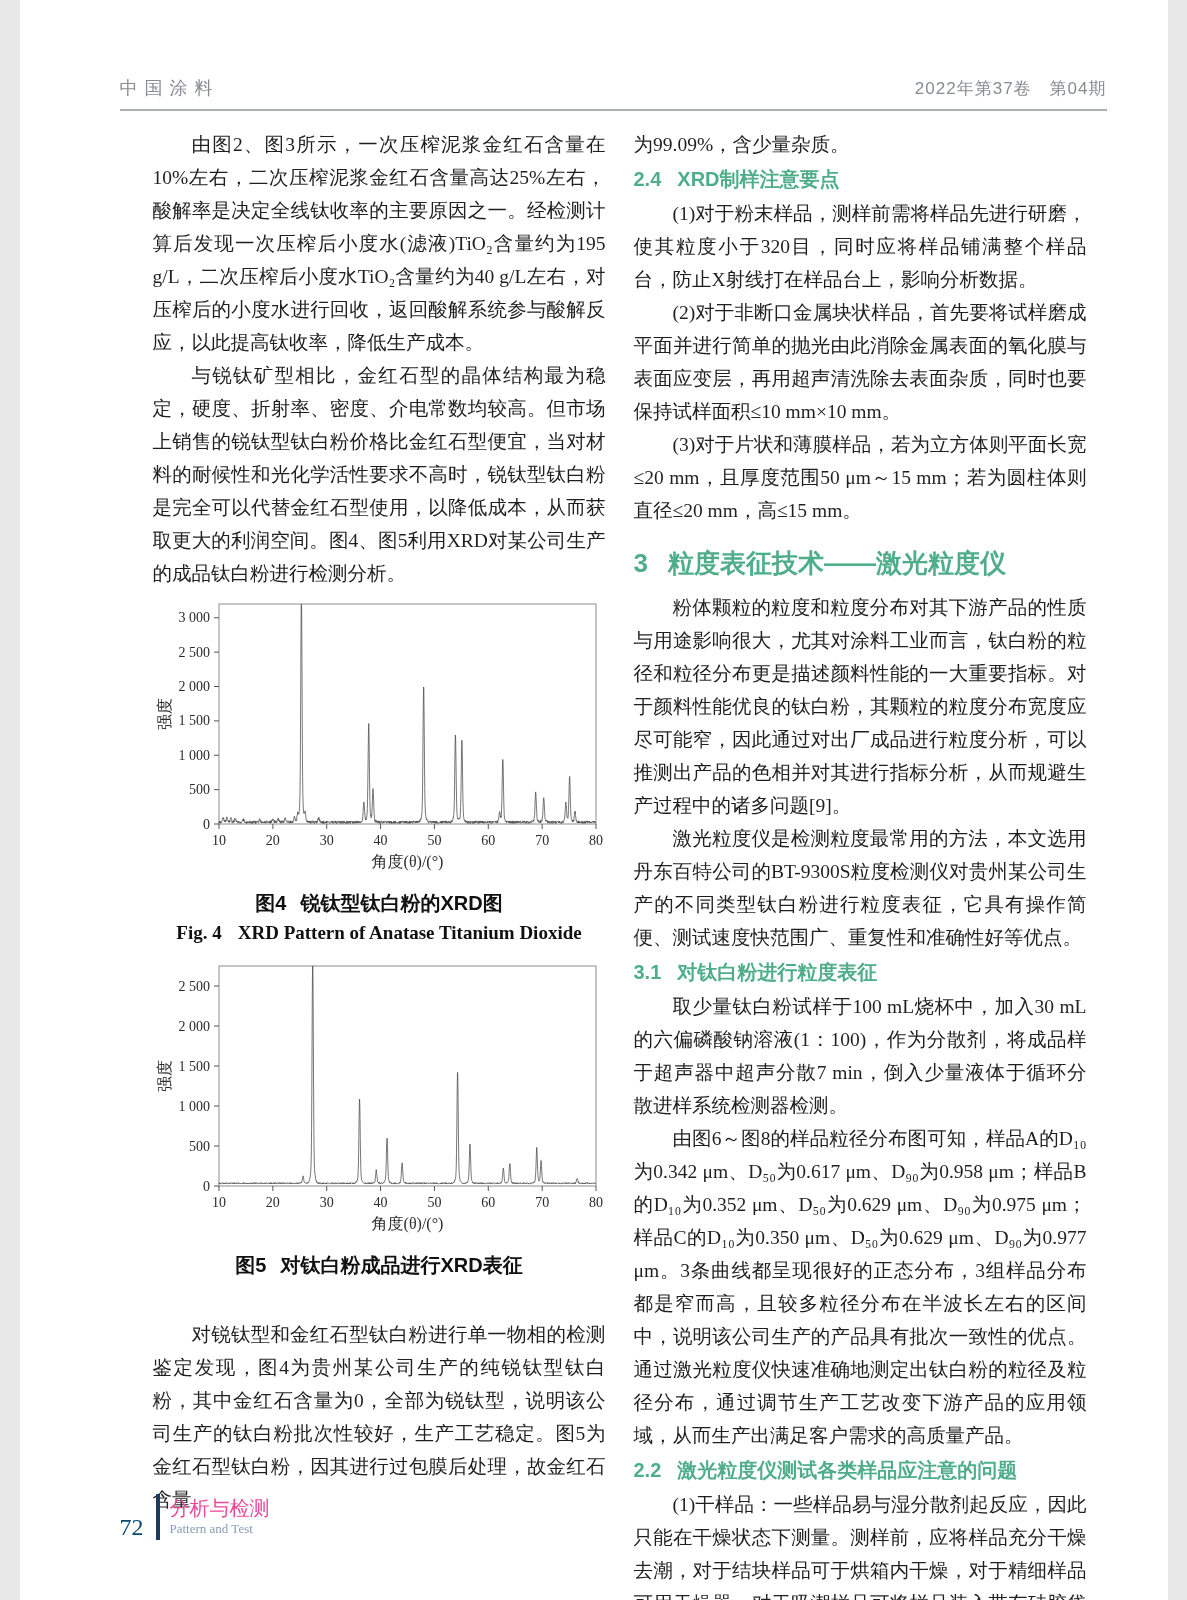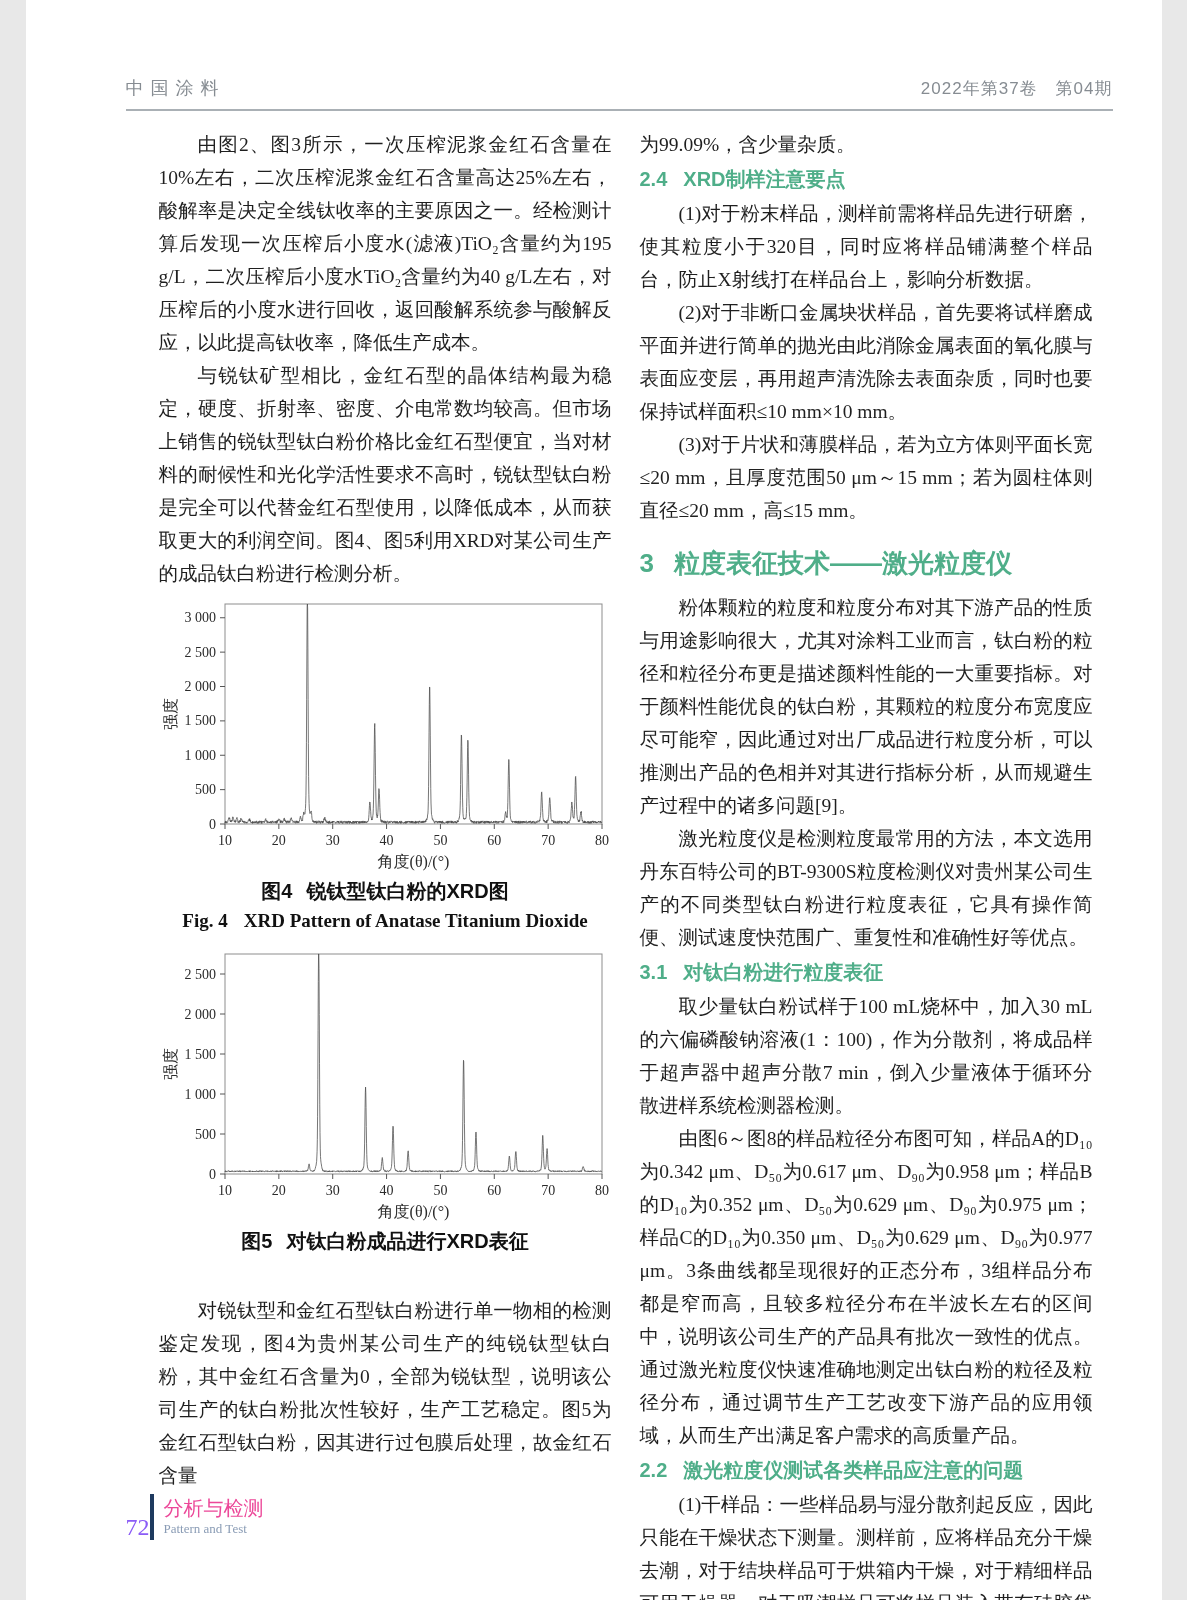--- a/index.html
+++ b/index.html
@@ -1,45 +1,45 @@
 <!DOCTYPE html>
 <html><head>
 <meta charset="utf-8">
 <style>
   html,body{margin:0;padding:0;background:#e8e8e8;}
   .page{
     position:relative;width:1136px;height:1600px;margin:0 auto;background:#ffffff;
-    font-family:"Liberation Serif","DejaVu Serif",serif;color:#1f1f1f;overflow:hidden;
+    font-family:"Liberation Serif","DejaVu Serif",serif;color:#1f1f1f;overflow:hidden;padding-left:12px;
   }
   
   .hdr{position:absolute;top:76px;left:100px;width:987px;display:flex;justify-content:space-between;align-items:flex-end;
        padding-bottom:9px;border-bottom:2px solid #aab0b5;}
   .hdr .journal{font-family:"Liberation Sans","DejaVu Sans",sans-serif;font-size:18px;color:#868c92;letter-spacing:7px;}
   .hdr .issue{font-family:"Liberation Sans","DejaVu Sans",sans-serif;font-size:17px;color:#868c92;letter-spacing:1px;}
   
   .cols{position:absolute;top:128px;left:133px;width:934px;display:flex;gap:28px;}
   .col{width:453px;}
   .col p{margin:0;font-size:19.5px;line-height:33px;text-align:justify;text-indent:2em;}
   .col p.noindent{text-indent:0;}
   .h-small{font-family:"Liberation Sans","DejaVu Sans",sans-serif;font-weight:bold;color:#4fae89;
            font-size:20px;line-height:34px;margin:1px 0;}
   .h-small .num{margin-right:16px;}
   .h-big{font-family:"Liberation Sans","DejaVu Sans",sans-serif;font-weight:bold;color:#4fae89;
          font-size:26px;line-height:40px;margin:16px 0 8px 0;}
   .h-big .num{margin-right:20px;}
   
   .figure{margin:6px 0 10px 0;text-align:center;}
-  .cap-cn{font-family:"Liberation Sans","DejaVu Sans",sans-serif;font-weight:bold;font-size:20px;line-height:30px;color:#111;}
+  .cap-cn{font-family:"Liberation Sans","DejaVu Sans",sans-serif;font-weight:bold;font-size:20px;line-height:30px;color:#111;margin-top:12px;}
   .cap-cn .gap{display:inline-block;width:14px;}
   .cap-en{font-family:"Liberation Serif","DejaVu Serif",serif;font-weight:bold;font-size:19px;line-height:30px;color:#111;}
   .cap-en .gap{display:inline-block;width:16px;}
   .lastp{margin-top:38px !important;}
   
   .ftr{position:absolute;left:100px;top:1494px;display:flex;align-items:center;}
-  .ftr .pnum{font-size:24px;color:#8b5cf6;align-self:flex-end;line-height:26px;}
+  .ftr .pnum{font-size:24px;color:#0c4a6e;margin-right:12px;align-self:flex-end;line-height:26px;}
   .ftr .bar{width:4px;height:46px;background:#1e3a5f;margin-right:10px;}
   .ftr .sec-cn{font-family:"Liberation Sans","DejaVu Sans",sans-serif;font-weight:normal;font-size:20px;color:#ec4899;line-height:24px;}
   .ftr .sec-en{font-family:"Liberation Serif","DejaVu Serif",serif;font-size:13px;color:#8a9cb5;line-height:18px;}
   svg text{font-family:"Liberation Serif","DejaVu Serif",serif;fill:#2b2b2b;}
 </style>
 </head>
 <body>
 
 <div class="page">
 

